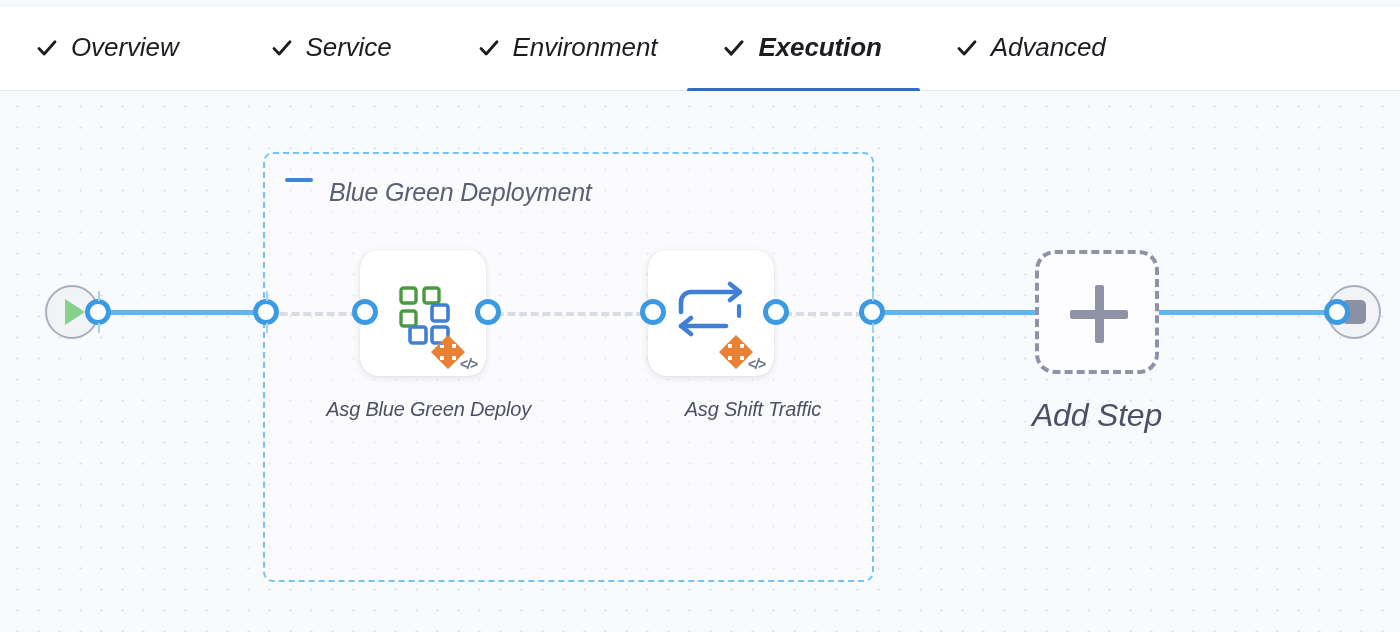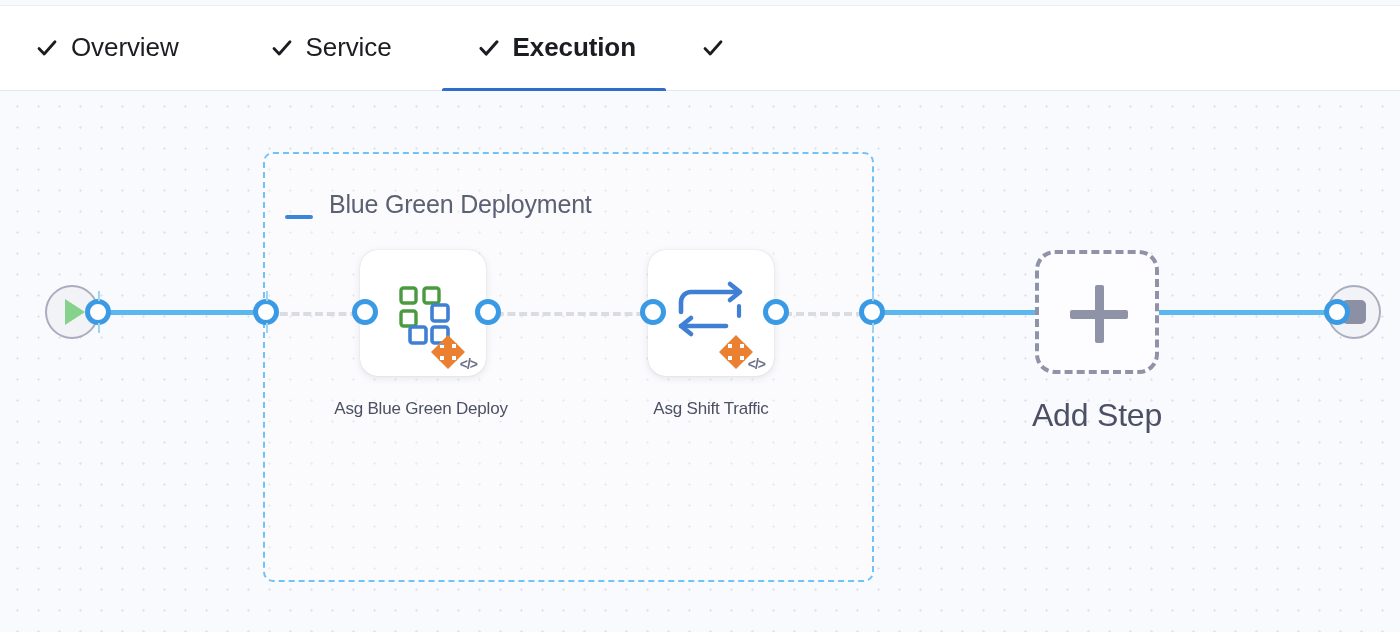--- a/index.html
+++ b/index.html
@@ -4,21 +4,21 @@
 <title>Pipeline Execution</title>
 <style>
   * { box-sizing: border-box; margin: 0; padding: 0; }
   html, body {
     width: 1400px; height: 632px;
     font-family: "Liberation Sans", sans-serif;
     background: #ffffff;
     overflow: hidden;
   }
 
-  #app { position: relative; width: 1400px; height: 632px; }
+  #app { position: relative; width: 1400px; height: 632px; font-style: italic; }
 
   
   .tabbar {
     position: absolute; left: 0; top: 0;
     width: 1400px; height: 91px;
     background: #ffffff;
     border-bottom: 1px solid #e4e8ef;
     display: flex; align-items: center;
   }
   .tabbar::before{
@@ -73,21 +73,21 @@
   .group {
     position: absolute;
     left: 263px; top: 61px;
     width: 611px; height: 430px;
     border: 2px dashed #6fc3f7;
     border-radius: 10px;
     background: rgba(255,255,255,0.32);
   }
   .group-head {
     position: absolute; left: 20px; top: 24px;
-    display: flex; align-items: flex-end; gap: 16px; margin-top: 12px;
+    display: flex; align-items: flex-start; gap: 16px;
   }
   .group-collapse {
     width: 28px; height: 4px; background: #3b86d6;
     border-radius: 2px; display:block; cursor: pointer;
   }
   .group-title {
     font-size: 25px; color: #5b6073; letter-spacing: -0.2px; white-space: nowrap;
   }
 
   
@@ -150,22 +150,22 @@
     position: absolute; left: 0; top: 0; width: 126px; height: 126px;
   }
   .node .codebadge {
     position: absolute; right: 9px; bottom: 4px;
     font-family: "Liberation Sans", sans-serif;
     font-size: 14px; font-weight: bold;
     color: #6b7087; letter-spacing: -1px;
   }
   .node-label {
     position: absolute;
-    text-align: center;
-    font-size: 17px; color: #4b5064;
+    text-align: right;
+    font-size: 20px; color: #4b5064;
     line-height: 42px;
     letter-spacing: -0.2px;
   }
 
   
   .addstep {
     position: absolute;
     width: 124px; height: 124px;
     border: 4px dashed #8f93a8;
     border-radius: 20px;
@@ -205,36 +205,45 @@
 
     <div class="tab">
       <span class="chk">
         <svg width="22" height="22" viewBox="0 0 22 22">
             <path d="M3 11.5 L8.2 17 L19 4.8" fill="none" stroke="#1b1d21" stroke-width="2.8" stroke-linecap="round" stroke-linejoin="round"></path>
           </svg>
       </span>
       <span class="tlabel">Service</span>
     </div>
 
+    <div class="tab">
+      <span class="chk">
+        <svg width="22" height="22" viewBox="0 0 22 22">
+            <path d="M3 11.5 L8.2 17 L19 4.8" fill="none" stroke="#1b1d21" stroke-width="2.8" stroke-linecap="round" stroke-linejoin="round"></path>
+          </svg>
+      </span>
+      <span class="tlabel">Environment</span>
+    </div>
 
     <div class="tab active">
       <span class="chk">
         <svg width="22" height="22" viewBox="0 0 22 22">
             <path d="M3 11.5 L8.2 17 L19 4.8" fill="none" stroke="#1b1d21" stroke-width="3.1" stroke-linecap="round" stroke-linejoin="round"></path>
           </svg>
       </span>
       <span class="tlabel">Execution</span>
     </div>
 
     <div class="tab">
       <span class="chk">
         <svg width="22" height="22" viewBox="0 0 22 22">
             <path d="M3 11.5 L8.2 17 L19 4.8" fill="none" stroke="#1b1d21" stroke-width="2.8" stroke-linecap="round" stroke-linejoin="round"></path>
           </svg>
       </span>
+      <span class="tlabel">Advanced</span>
     </div>
 
   </div>
 
   <div class="canvas">
 
     <div class="wire solid" style="left:98px;  top:219px; width:172px;"></div>
     <div class="wire dashed" style="left:268px; top:221px; width:102px;"></div>
     <div class="wire dashed" style="left:484px; top:221px; width:172px;"></div>
     <div class="wire dashed" style="left:772px; top:221px; width:104px;"></div>

